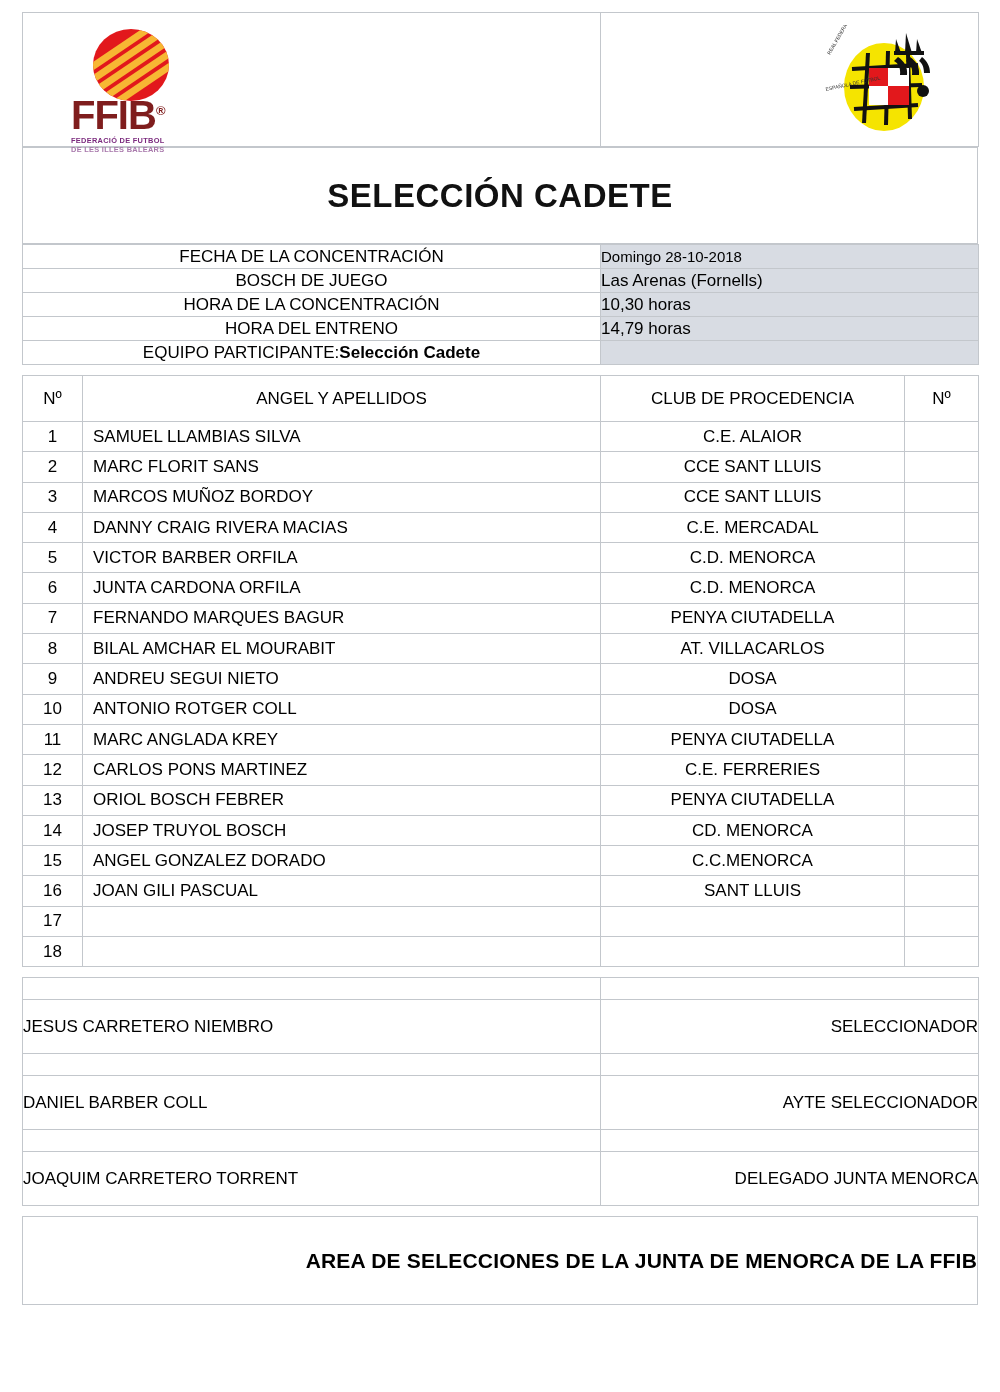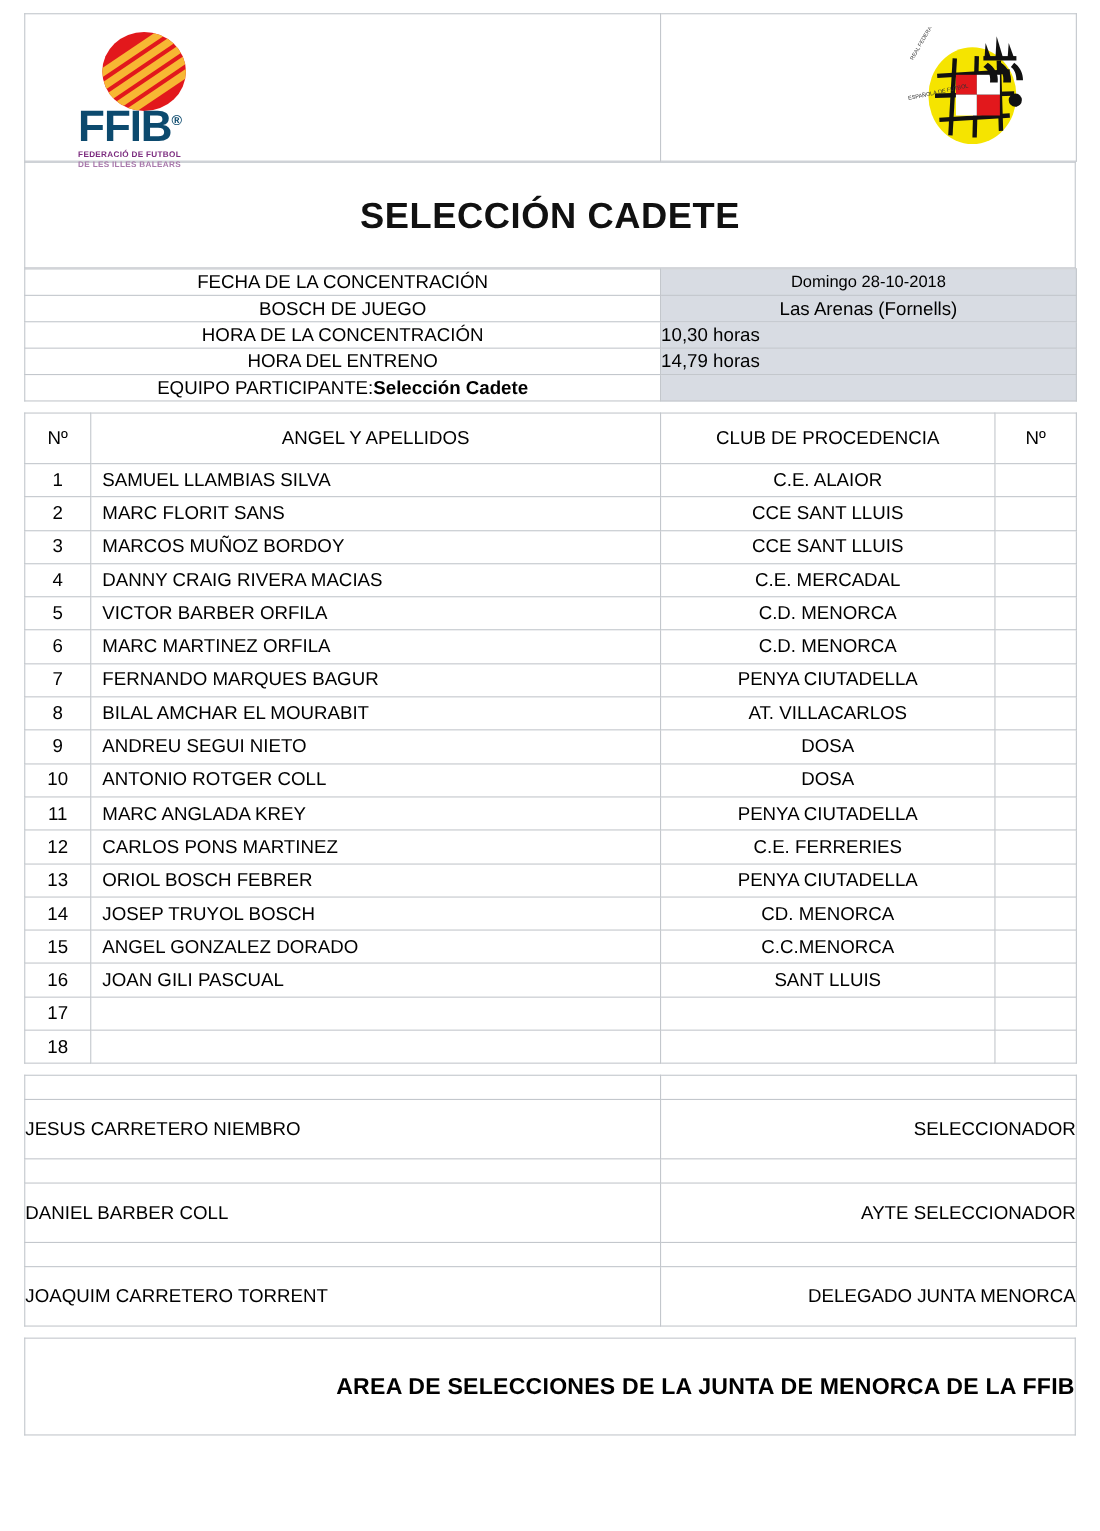--- a/index.html
+++ b/index.html
@@ -70,21 +70,21 @@
     width: 150px;
     height: 7px;
     background: #f7b733;
     transform: rotate(-34deg);
   }
   .ffib-word {
     font-family: "Liberation Sans", sans-serif;
     font-weight: 700;
     font-size: 40px;
     letter-spacing: -1px;
-    color: #0c4a6e;
+    color: #7f1d1d;
     line-height: 1;
     margin-top: -6px;
     position: relative;
   }
   .ffib-word sup {
     font-size: 13px;
     vertical-align: super;
   }
   .ffib-sub1 {
     font-size: 7.4px;
@@ -131,21 +131,21 @@
     padding: 0 6px;
     white-space: nowrap;
   }
   .info-label.bold-tail b { font-weight: 700; }
   .info-value {
     width: 378px;
     background: #d8dce3;
     font-size: 17px;
     padding: 0 8px;
   }
-  .info-value.ctr { text-align: center; }
+  .info-value.ctr { text-align: left; }
   .info-value.lft { text-align: left; }
   .info-value.small { font-size: 15px; }
   .info-blank { background: #d8dce3; }
 
   
   .roster { margin-top: 0; }
   .roster-head td {
     height: 46px;
     font-size: 17px;
     text-align: center;
@@ -314,21 +314,21 @@
             <td class="c-num2"></td>
           </tr>
           <tr class="roster-row">
             <td class="c-num">5</td>
             <td class="c-name">VICTOR BARBER ORFILA</td>
             <td class="c-club">C.D. MENORCA</td>
             <td class="c-num2"></td>
           </tr>
           <tr class="roster-row">
             <td class="c-num">6</td>
-            <td class="c-name">MARC MARTINEZ ORFILA</td>
+            <td class="c-name">JUNTA CARDONA ORFILA</td>
             <td class="c-club">C.D. MENORCA</td>
             <td class="c-num2"></td>
           </tr>
           <tr class="roster-row">
             <td class="c-num">7</td>
             <td class="c-name">FERNANDO MARQUES BAGUR</td>
             <td class="c-club">PENYA CIUTADELLA</td>
             <td class="c-num2"></td>
           </tr>
           <tr class="roster-row">

